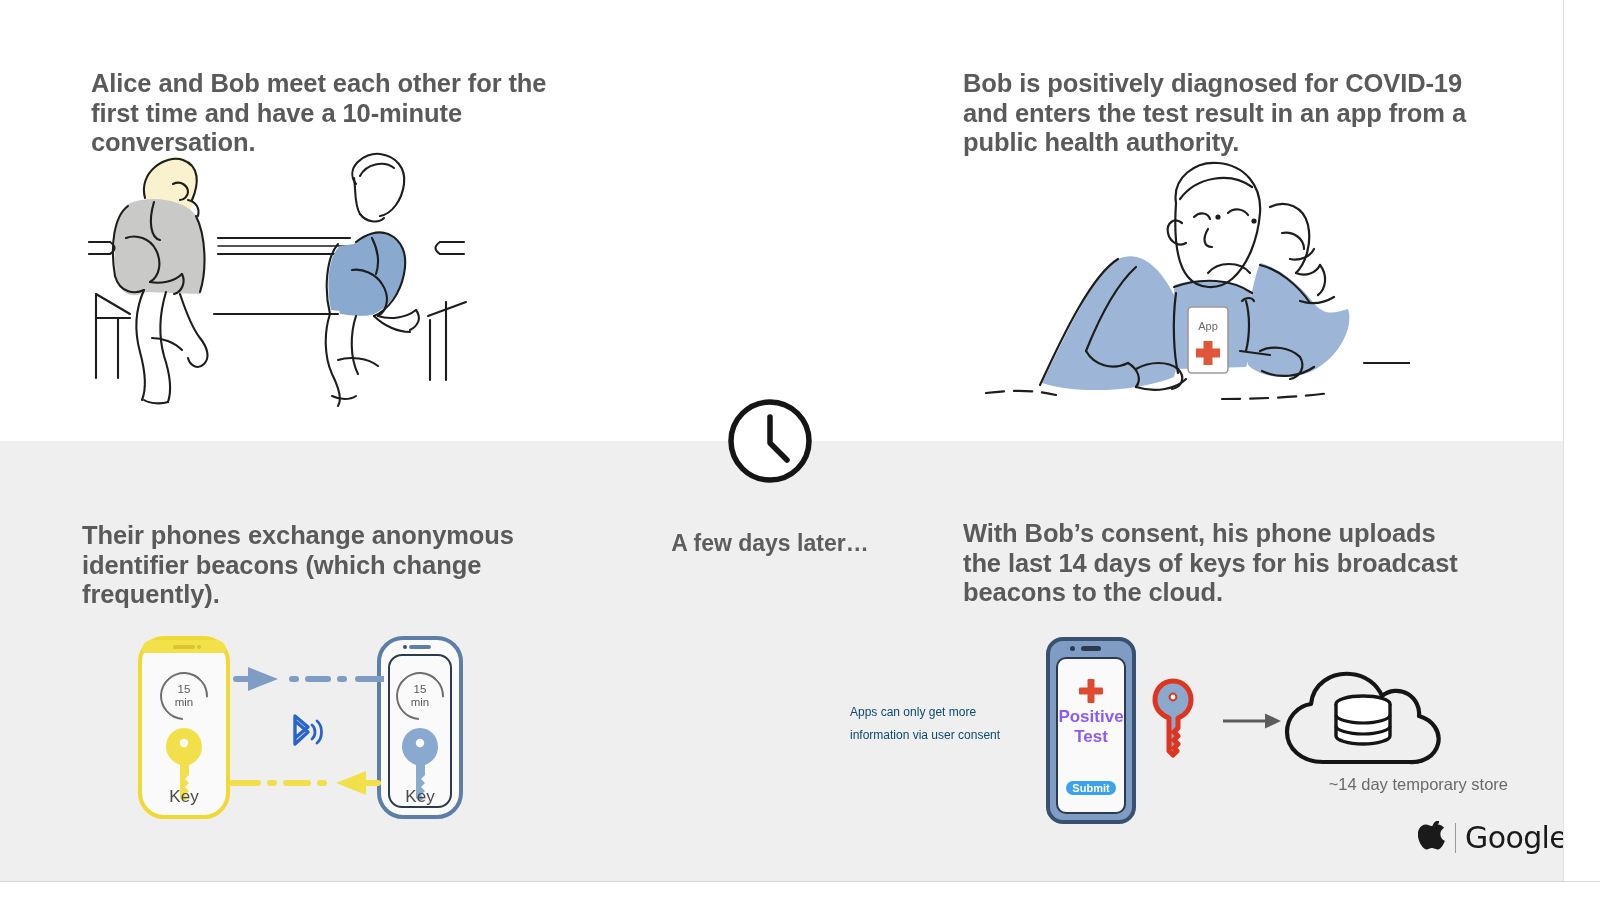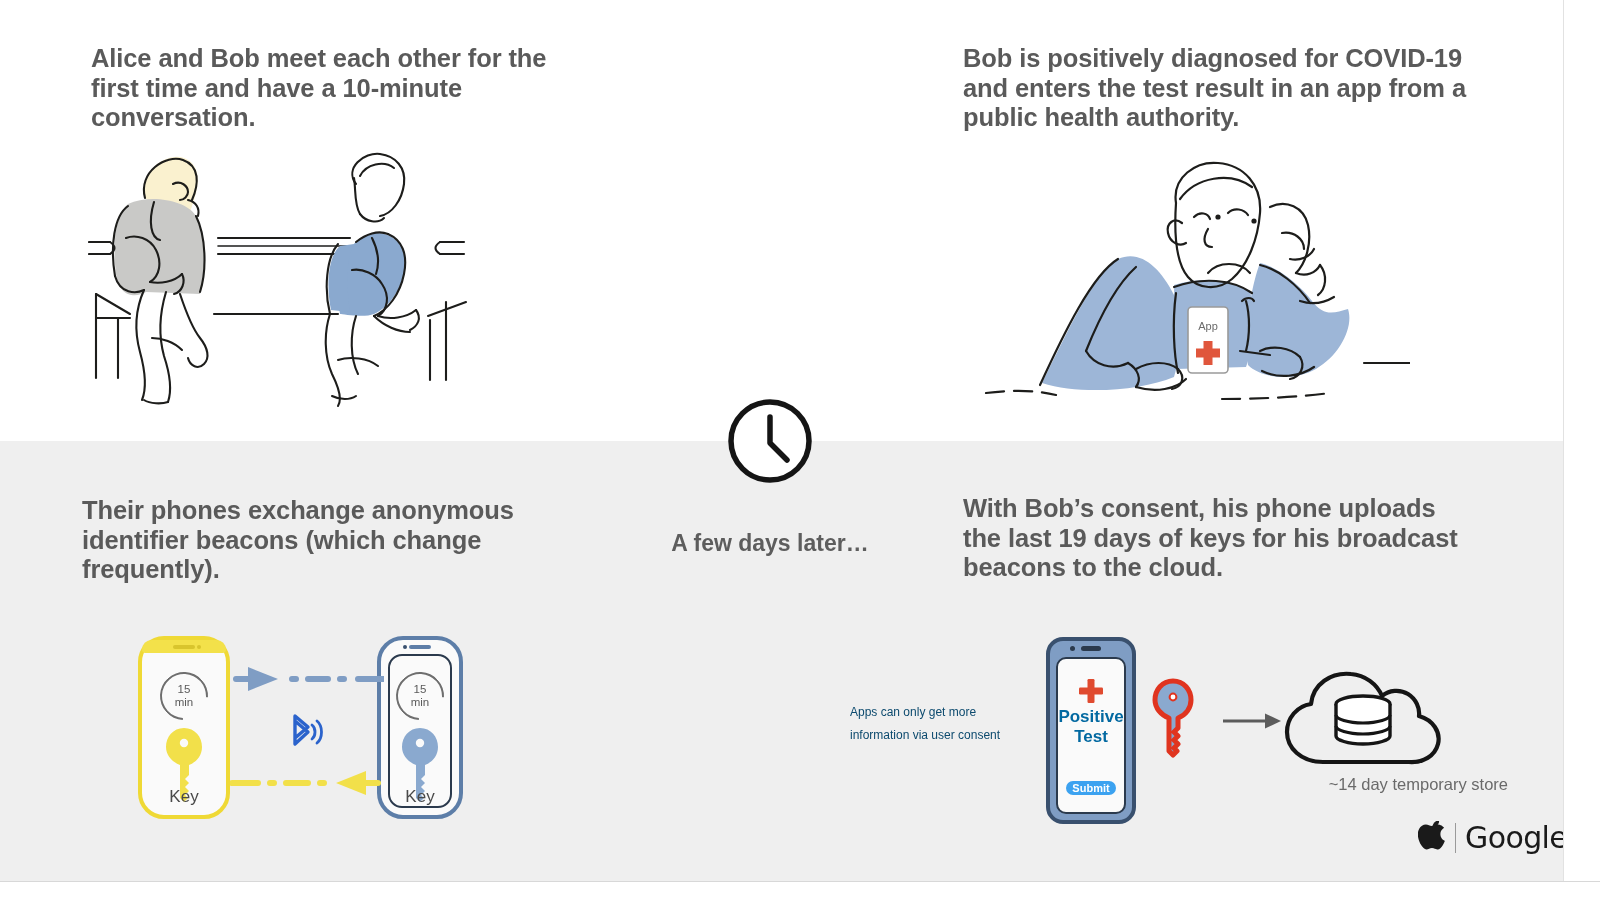--- a/index.html
+++ b/index.html
@@ -45,20 +45,21 @@
     background: #efefef;
   }
 
   h2.step-title {
     position: absolute;
     font-size: 25.5px;
     font-weight: bold;
     line-height: 29.5px;
     color: #5a5a5a;
     letter-spacing: -0.1px;
+    margin-top: 25px;
   }
   .t-tl { left: 91px;  top: 44px;  width: 470px; }
   .t-tr { left: 963px; top: 44px;  width: 510px; }
   .t-bl { left: 82px;  top: 496px; width: 450px; }
   .t-br { left: 963px; top: 494px; width: 505px; }
 
   .illus { position: absolute; }
   .illus svg { display: block; }
 
   
@@ -197,21 +198,21 @@
   .phone-pos .pnotch-dot {
     position: absolute; left: 20px; top: 5px;
     width: 5px; height: 5px; border-radius: 50%;
     background: #2b3a4d;
   }
   .pos-cross { margin-top: 20px; }
   .pos-title {
     margin-top: 4px;
     font-size: 17px;
     font-weight: bold;
-    color: #0369a1;
+    color: #8b5cf6;
     text-align: center;
     line-height: 20px;
   }
   .submit-btn {
     position: absolute;
     left: 8px; right: 8px; bottom: 17px;
     height: 14px;
     border-radius: 11px;
     background: #3ca2f0;
     color: #ffffff;
@@ -452,21 +453,21 @@
       <path d="M106 15 L136 3 L136 27 Z" fill="#f2e04a"></path>
       <path d="M136 15 L148 15" stroke="#f2e04a" stroke-width="6" stroke-linecap="round"></path>
     </svg>
 
     <svg class="bt-icon" width="42" height="42" viewBox="0 0 42 42">
       <path d="M12 9 L25 20 L12 32 L12 4 L25 15 L12 26" fill="none" stroke="#2b63cc" stroke-width="3.4" stroke-linecap="round" stroke-linejoin="round"></path>
       <path d="M29 13 C33 16 33 24 29 27" fill="none" stroke="#2b63cc" stroke-width="2.8" stroke-linecap="round"></path>
       <path d="M34 9 C40 14 40 26 34 31" fill="none" stroke="#2b63cc" stroke-width="2.8" stroke-linecap="round"></path>
     </svg>
 
-    <h2 class="step-title t-br">With Bob’s consent, his phone uploads the last 19 days of keys for his broadcast beacons to the cloud.</h2>
+    <h2 class="step-title t-br">With Bob’s consent, his phone uploads the last 14 days of keys for his broadcast beacons to the cloud.</h2>
 
     <div class="consent-note">Apps can only get more information via user consent</div>
 
     <div class="phone-pos">
       <div class="pnotch-bar"></div>
       <div class="pnotch-dot"></div>
       <div class="inner">
         <svg class="pos-cross" width="24" height="24" viewBox="0 0 24 24">
           <rect x="0" y="8.5" width="24" height="7" rx="1.2" fill="#e04a2f"></rect>
           <rect x="8.5" y="0" width="7" height="24" rx="1.2" fill="#e04a2f"></rect>

